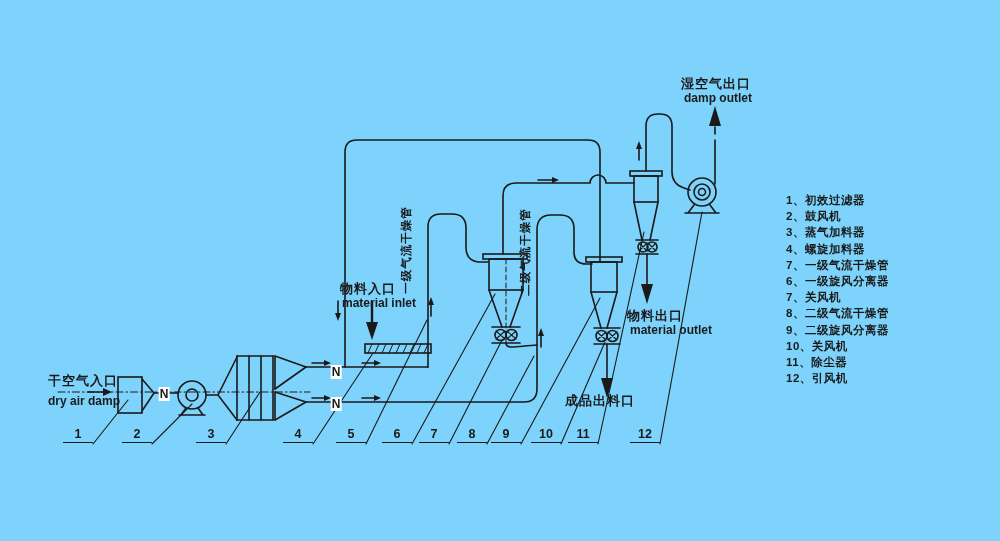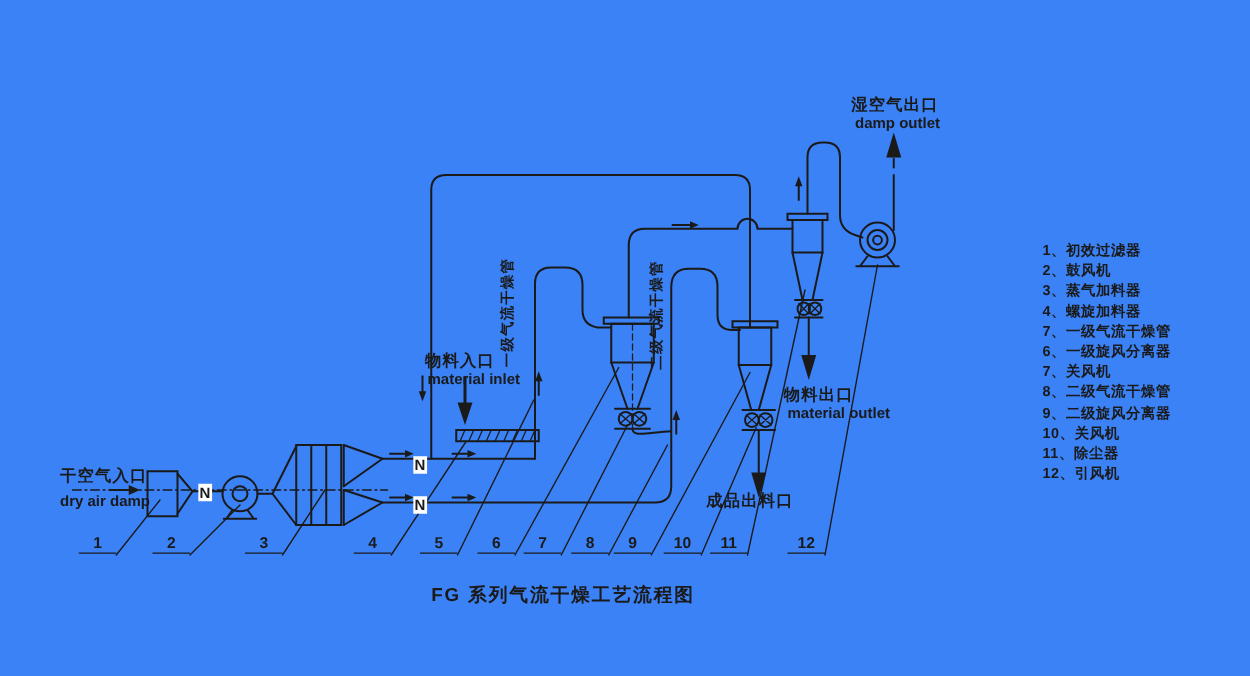--- a/index.html
+++ b/index.html
@@ -1,31 +1,31 @@
 <!DOCTYPE html>
 <html><head>
 <meta charset="utf-8">
 <style>
   html,body{margin:0;padding:0;background:#fff;}
   #stage{
-    position:relative;width:1000px;height:541px;background:#3b82f6;overflow:hidden;
+    position:relative;width:1000px;height:541px;background:#7dd3fc;overflow:hidden;
     font-family:"Liberation Sans","DejaVu Sans",sans-serif;color:#1a1a1a;
   }
   #lineart{position:absolute;left:0;top:0;width:1000px;height:541px;}
   .lbl{position:absolute;white-space:nowrap;line-height:1.1;}
   .cn{font-size:13px;font-weight:bold;letter-spacing:1px;}
   .en{font-size:12px;font-weight:bold;letter-spacing:0px;}
   .vlabel{position:absolute;white-space:nowrap;font-size:11.5px;font-weight:bold;
     transform:translate(-50%,-50%) rotate(-90deg);letter-spacing:1px;}
   .num{position:absolute;width:30px;text-align:center;font-size:12.5px;font-weight:bold;
     border-bottom:1.5px solid #1a1a1a;padding-bottom:1px;}
   .valve{position:absolute;font-size:12px;font-weight:bold;background:#fff;padding:0 1px;
     transform:translate(-50%,-50%);}
   .legend{position:absolute;left:786px;top:193px;font-size:11.5px;font-weight:600;}
-  .legend div{height:16.2px;letter-spacing:0.5px;margin-left:48px;}
+  .legend div{height:16.2px;letter-spacing:0.5px;}
   .title{position:absolute;left:345px;top:467px;font-size:15px;font-weight:bold;letter-spacing:1.5px;}
 </style>
 </head>
 <body>
 
 <div id="stage">
 
   <svg id="lineart" viewBox="0 0 1000 541">
     <g stroke="#1a1a1a" stroke-width="1.6" fill="none" stroke-linecap="round">
 
@@ -207,15 +207,14 @@
     <div>7、一级气流干燥管</div>
     <div>6、一级旋风分离器</div>
     <div>7、关风机</div>
     <div>8、二级气流干燥管</div>
     <div>9、二级旋风分离器</div>
     <div>10、关风机</div>
     <div>11、除尘器</div>
     <div>12、引风机</div>
   </div>
 
-  <div class="title">FG 系列气流干燥工艺流程图</div>
 
 </div>
 
 </body></html>

